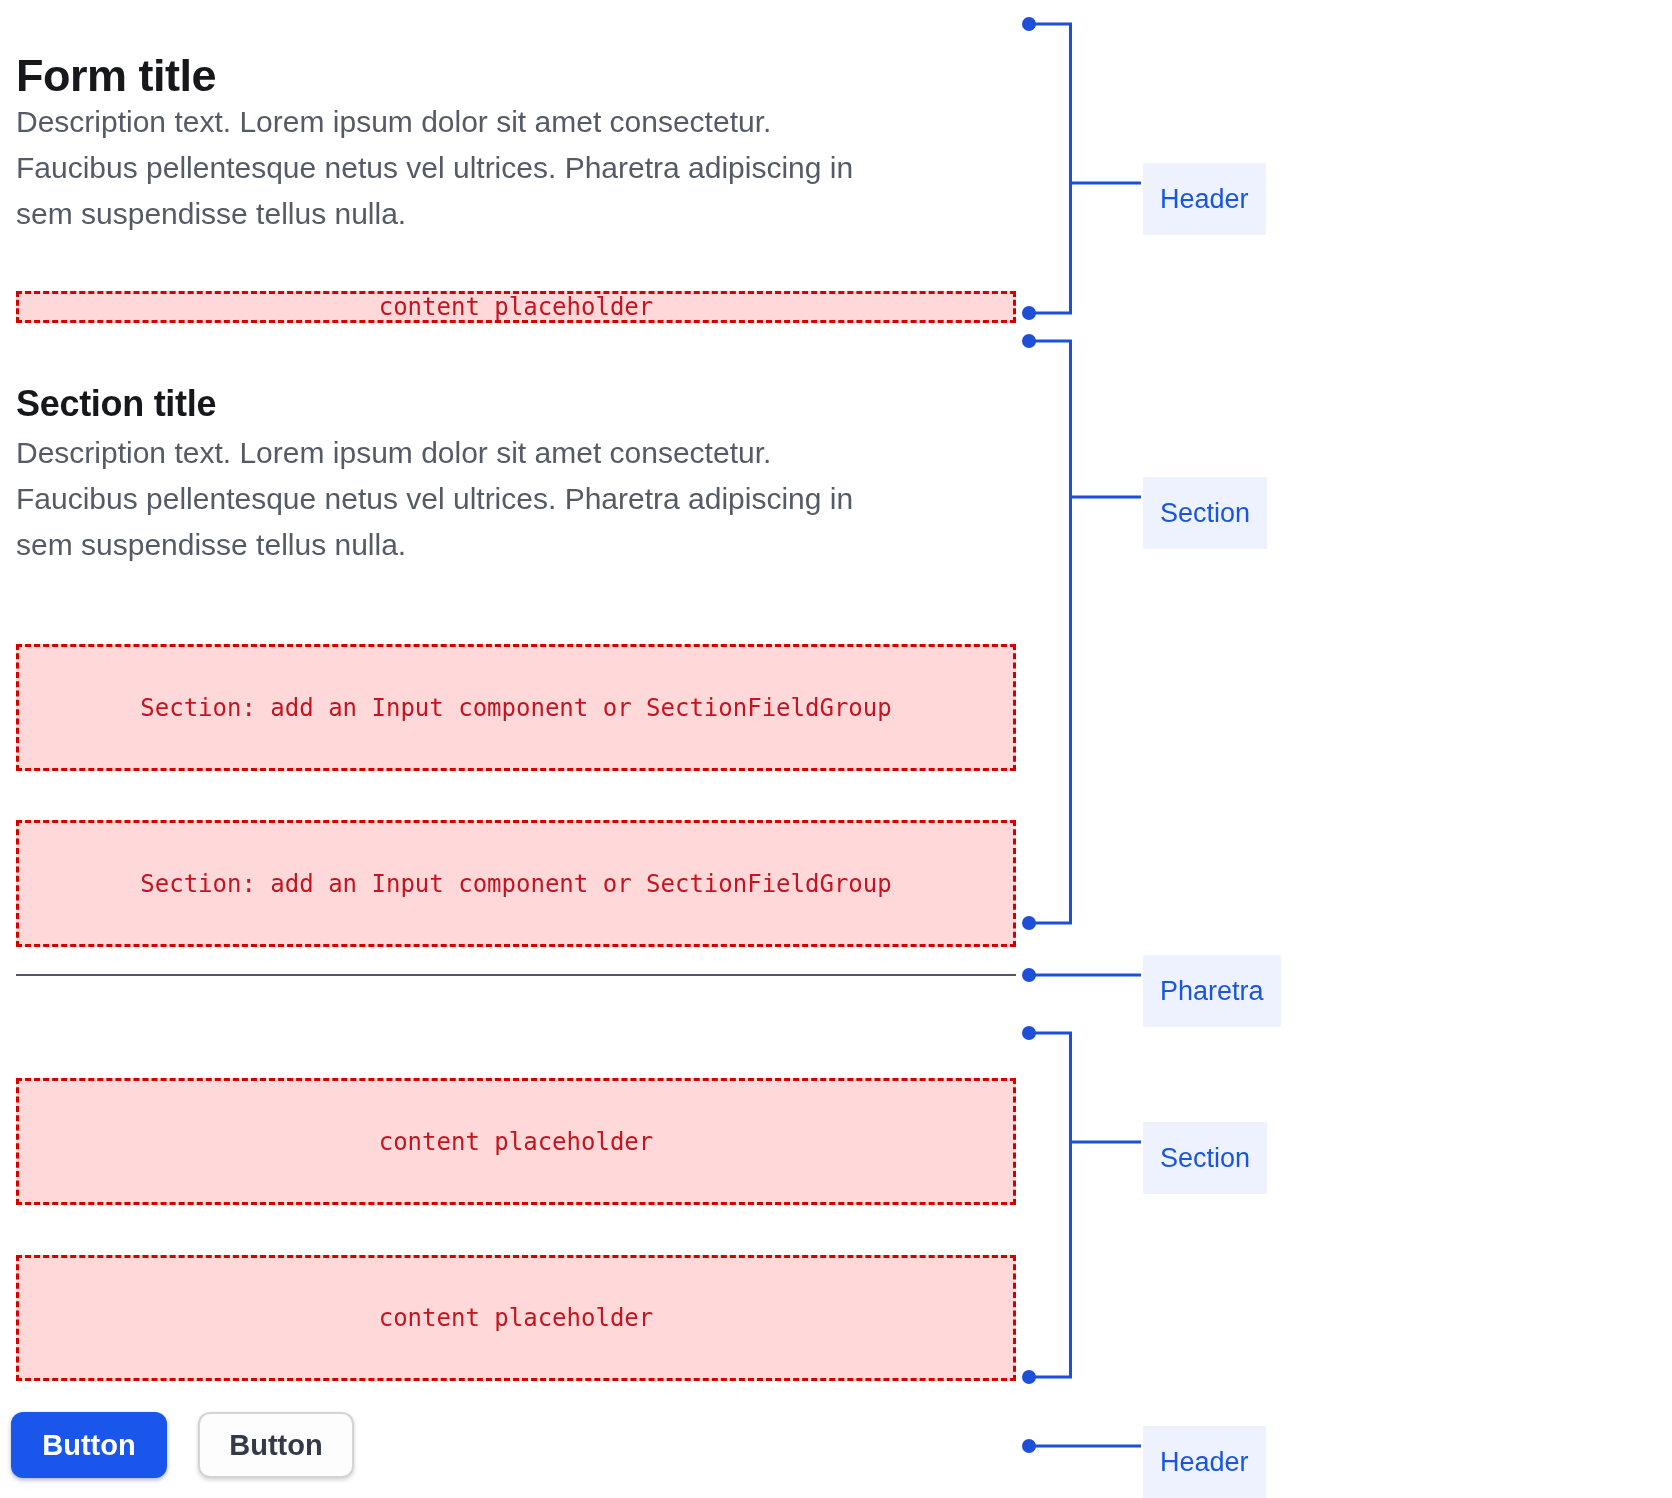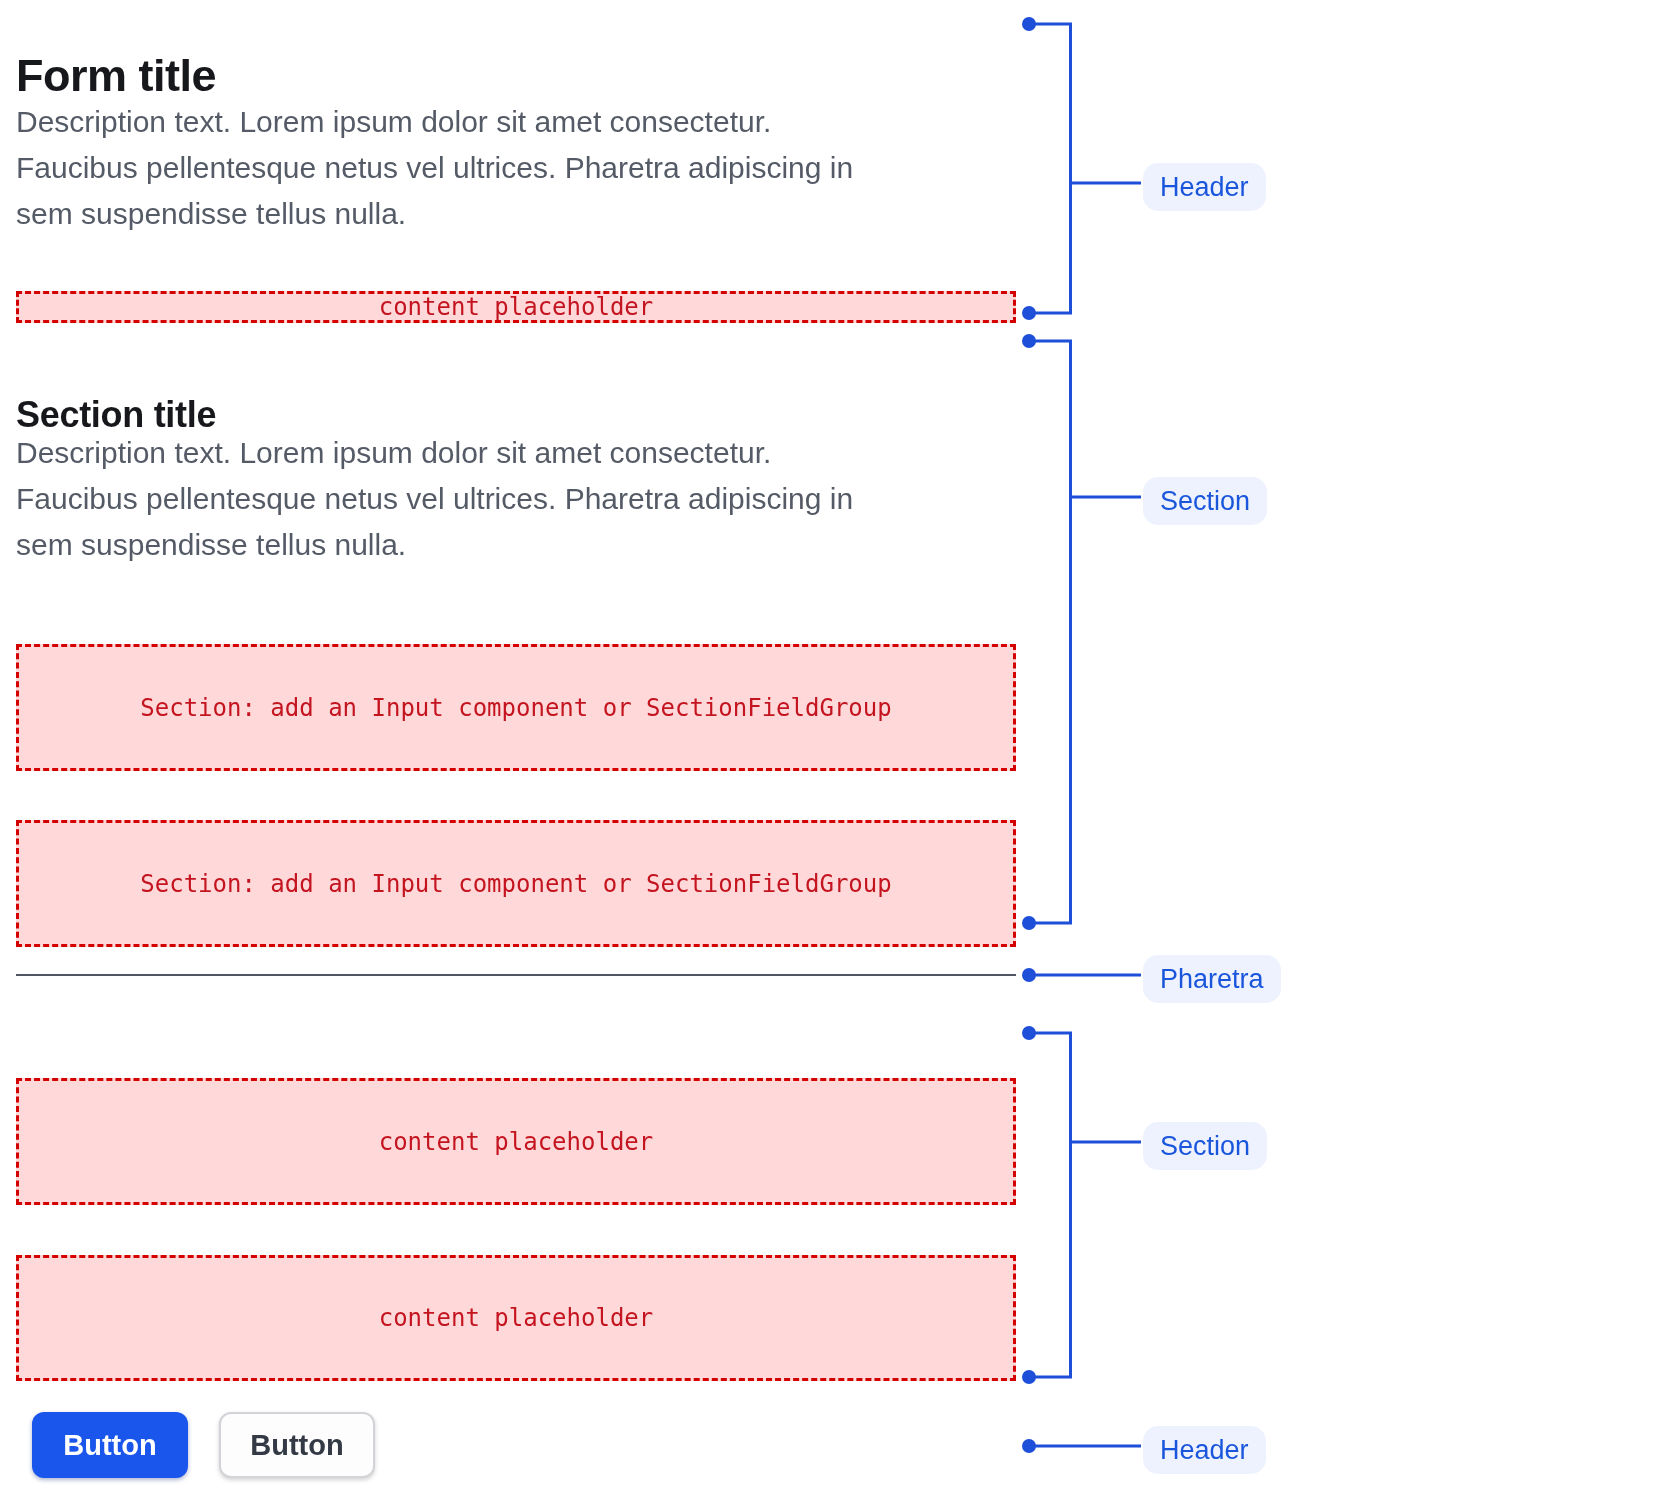--- a/index.html
+++ b/index.html
@@ -9,21 +9,21 @@
   }
   .abs{position:absolute;}
 
   
   .form-title{
     left:16px;top:20px;width:1000px;
     font-size:45px;font-weight:700;letter-spacing:-0.5px;
     color:var(--title-text,#17181c);
   }
   .section-title{
-    left:16px;top:355px;width:1000px;
+    left:16px;top:344px;width:1000px;
     font-size:36px;font-weight:700;letter-spacing:-0.3px;
     color:var(--title-text,#17181c);
     margin-top:39px;
   }
   .desc{
     left:16px;width:1000px;
     font-size:30px;font-weight:400;line-height:46px;
     color:var(--description-text,#555b66);
   }
   .desc-1{top:99px;}
@@ -44,21 +44,21 @@
   .ph-box2{top:784px;height:127px;}
   .ph-box3{top:1042px;height:127px;}
   .ph-box4{top:1219px;height:126px;}
 
   .separator{
     left:16px;top:974px;width:1000px;height:2px;
     background:var(--separator,#515662);
   }
 
   
-  .btn-row{left:32px;top:1412px;display:flex;gap:31px;}
+  .btn-row{left:11px;top:1412px;display:flex;gap:31px;}
   .btn{
     width:156px;height:66px;border-radius:12px;
     display:flex;align-items:center;justify-content:center;
     font-family:"Liberation Sans","DejaVu Sans",sans-serif;
     font-size:29px;font-weight:600;cursor:pointer;border:none;
   }
   .btn-primary{
     background:var(--primary-button-bg,#1a56ec);color:#ffffff;
     box-shadow:0 2px 4px rgba(16,40,120,0.35);
   }
@@ -67,21 +67,21 @@
     border:2px solid #d2d4d8;
     box-shadow:0 2px 4px rgba(0,0,0,0.18);
     box-sizing:border-box;
   }
 
   
   .ann-svg{left:0;top:0;pointer-events:none;}
   .ann-line{stroke:var(--accent-blue,#1d4fd8);stroke-width:3;fill:none;}
   .ann-dot{fill:var(--accent-blue,#1d4fd8);stroke:none;}
   .pill{
-    left:1143px;height:40px;padding:4px 17px;border-radius:15px;
+    left:1143px;height:40px;padding:16px 17px;border-radius:0;
     background:var(--label-bg,#edf2fe);
     color:var(--label-text,#1a56db);
     font-size:27px;font-weight:500;
     display:inline-flex;align-items:center;justify-content:center;
     white-space:nowrap;
   }
   .pill-header{top:163px;}
   .pill-section-1{top:477px;}
   .pill-separator{top:955px;}
   .pill-section-2{top:1122px;}

